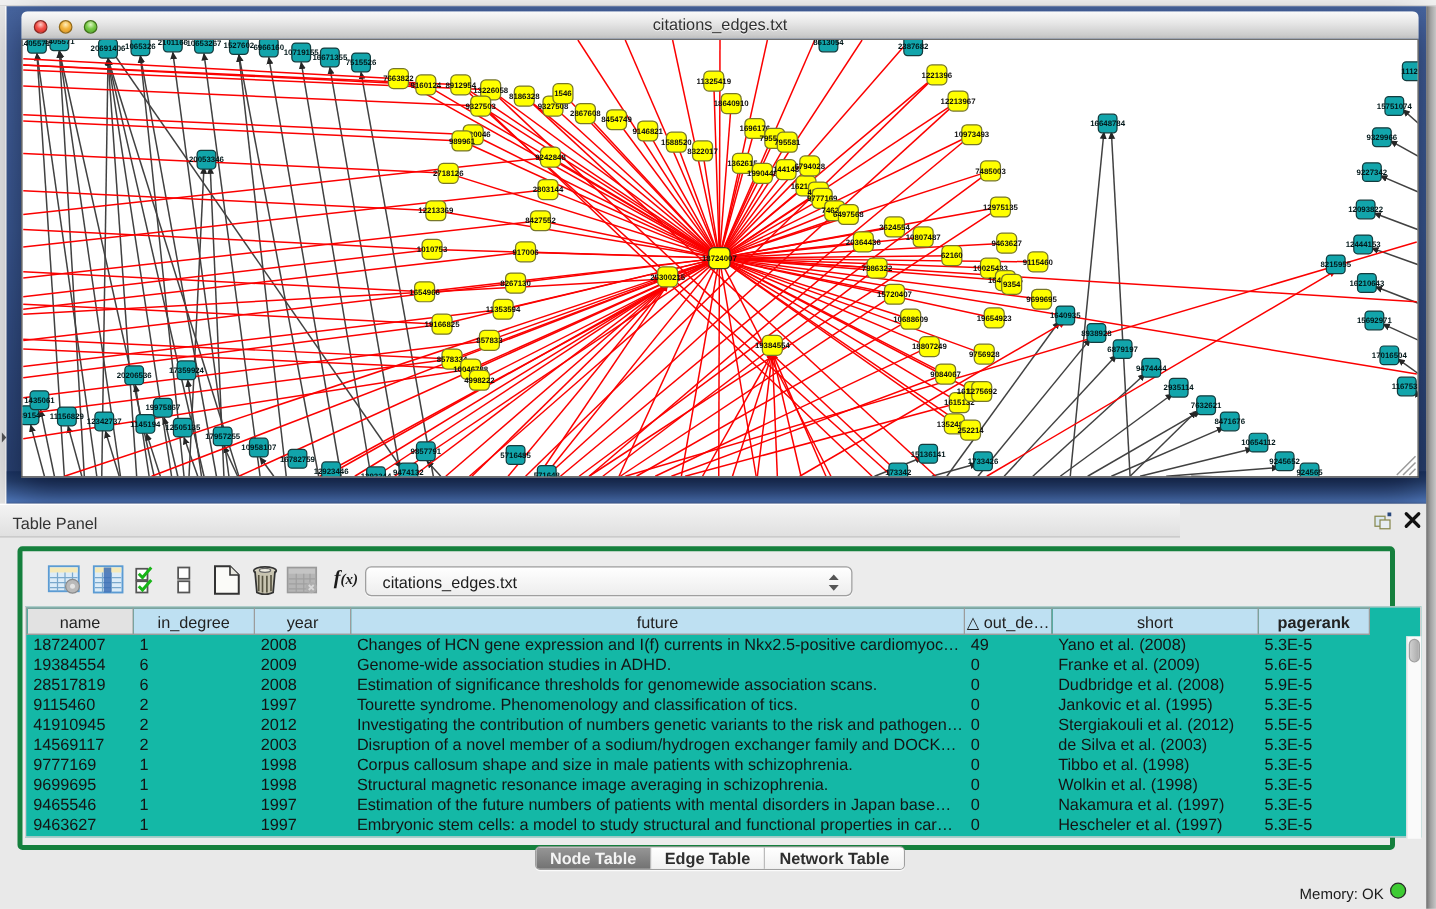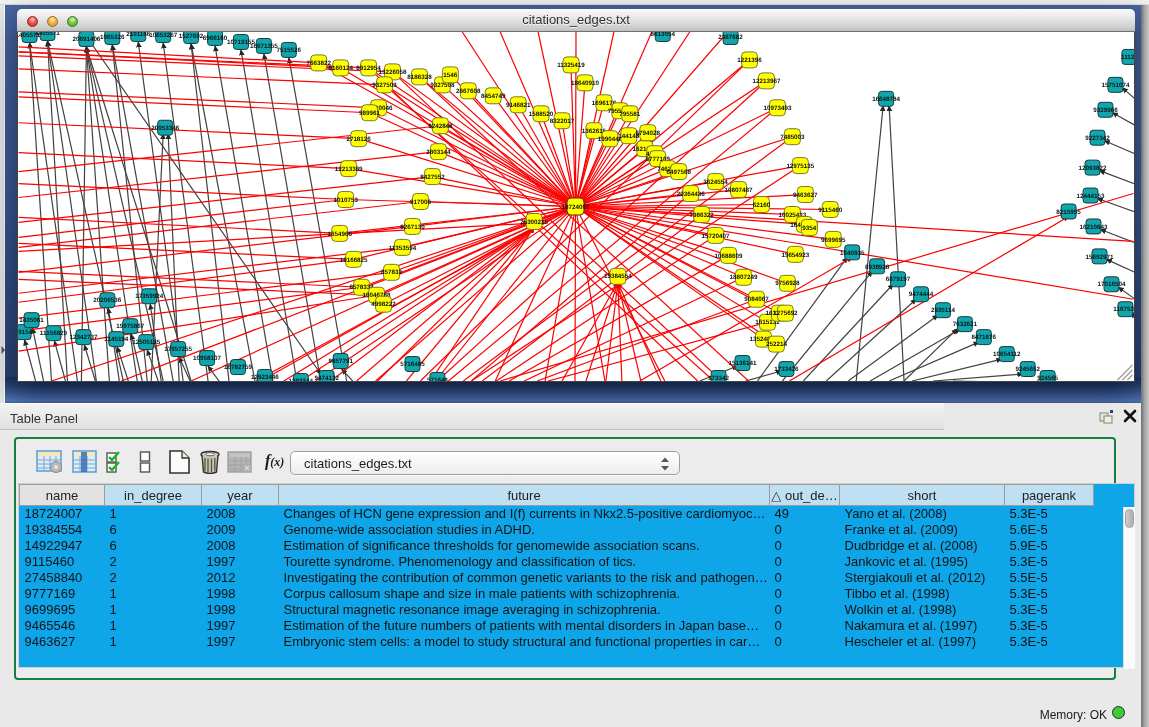--- a/index.html
+++ b/index.html
@@ -12,24 +12,24 @@
 #win{left:17px;top:9px;width:1118px;height:373px;border-radius:5px 5px 0 0;box-shadow:0 12px 30px rgba(0,5,30,.55);}
 #titlebar{left:0;top:0;width:1118px;height:23px;border-radius:5px 5px 0 0;background:linear-gradient(#fafafa 0%,#e8e8e8 40%,#cdcdcd 85%,#bebebe 100%);border-bottom:1px solid #707070;}
 #title{width:100%;text-align:center;font-size:13px;line-height:22px;color:#303030;text-shadow:0 1px 0 rgba(255,255,255,.8);}
 .tl{top:16px;width:11px;height:11px;border-radius:50%;}
 #tlr{left:10px;background:radial-gradient(circle at 50% 30%, #ffc9c4 0%, #f1514a 45%, #d02920 100%);border:1px solid #8c2722;}
 #tly{left:30px;background:radial-gradient(circle at 50% 30%, #ffeebb 0%, #f3b43e 45%, #d78f1e 100%);border:1px solid #936a18;}
 #tlg{left:50px;background:radial-gradient(circle at 50% 30%, #dcf6c0 0%, #78ca48 45%, #4da325 100%);border:1px solid #3f7218;}
 #tpanel{left:0;top:403px;width:1141px;height:324px;background:#e9e9e9;}
 #tptitle{left:0;top:0;width:944px;height:27px;background:linear-gradient(#f3f3f3,#e0e0e0);border-top:1px solid #fff;border-bottom:1px solid #c2c2c2;}
 #tptext{left:10px;top:7px;font-size:13px;color:#333;}
-#innerpanel{left:14px;top:34px;width:1102px;height:243px;background:#ececec;border:2px solid #15803d;border-radius:4px;}
+#innerpanel{left:14px;top:34px;width:1102px;height:243px;background:#ececec;border:4px solid #15803d;border-radius:4px;}
 #combo{left:274px;top:12px;width:390px;height:24px;border:1px solid #9f9f9f;border-radius:5px;background:linear-gradient(#ffffff,#ededed);box-shadow:0 1px 0 rgba(255,255,255,.7);}
 #combotext{left:13px;top:4px;font-size:13px;color:#1c1c1c;}
-#tablewrap{left:2px;top:44px;width:1117px;height:185px;background:#0ea5e9;border:1px solid #cfcfcf;}
+#tablewrap{left:2px;top:44px;width:1117px;height:185px;background:#14b8a6;border:1px solid #cfcfcf;}
 table{border-collapse:collapse;table-layout:fixed;font-size:13px;color:#141414;}
 thead td{background:#bee0f2;border:1px solid #9c9c9c;text-align:center;height:21px;font-size:13px;color:#222;overflow:hidden;white-space:nowrap;}
 thead td:first-child{background:#e2e2e2;}
 tbody td{height:16px;padding:0 0 0 5px;white-space:nowrap;overflow:hidden;font-size:13px;}
 #vsb{left:1104px;top:23px;width:12px;height:162px;background:#fafafa;border-left:1px solid #e0e0e0;}
 #vsbthumb{left:1px;top:2px;width:9px;height:19px;border-radius:5px;background:linear-gradient(to right,#cfcfcf,#ababab);border:1px solid #9f9f9f;}
 #tabs{left:428px;top:274px;height:19px;border:1px solid #9f9f9f;border-radius:4px;overflow:hidden;background:#fff;box-shadow:0 1px 0 rgba(255,255,255,.8);}
 .tab{float:left;height:19px;line-height:18px;font-size:13px;font-weight:bold;color:#2e2e2e;text-align:center;background:linear-gradient(#ffffff,#efefef);}
 .tabsel{background:linear-gradient(#969696,#6e6e6e);color:#f4f4f4;}
 #mem{left:1027px;top:305px;width:80px;text-align:right;font-size:12px;color:#1a1a1a;}
@@ -601,21 +601,21 @@
     <div id="tablewrap" class="abs">
       <table>
           <thead>
             <tr>
               <td style="width:85px;">name</td>
               <td style="width:97px;">in_degree</td>
               <td style="width:77px;">year</td>
               <td style="width:491px;">future</td>
               <td style="width:70px;">△ out_de…</td>
               <td style="width:165px;">short</td>
-              <td style="width:89px;">pagerank</td>
+              <td style="width:89px;font-weight:bold;">pagerank</td>
             </tr>
           </thead>
       <tbody>
             <tr>
               <td style="width:85px;">18724007</td>
               <td style="width:97px;">1</td>
               <td style="width:77px;">2008</td>
               <td style="width:491px;">Changes of HCN gene expression and I(f) currents in Nkx2.5-positive cardiomyoc…</td>
               <td style="width:70px;">49</td>
               <td style="width:165px;">Yano et al. (2008)</td>
@@ -624,45 +624,54 @@
             <tr>
               <td style="width:85px;">19384554</td>
               <td style="width:97px;">6</td>
               <td style="width:77px;">2009</td>
               <td style="width:491px;">Genome-wide association studies in ADHD.</td>
               <td style="width:70px;">0</td>
               <td style="width:165px;margin-left:40px;">Franke et al. (2009)</td>
               <td style="width:89px;">5.6E-5</td>
             </tr>
             <tr>
-              <td style="width:85px;">14922947</td>
+              <td style="width:85px;">28517819</td>
               <td style="width:97px;">6</td>
               <td style="width:77px;">2008</td>
               <td style="width:491px;">Estimation of significance thresholds for genomewide association scans.</td>
               <td style="width:70px;">0</td>
               <td style="width:165px;margin-left:28px;">Dudbridge et al. (2008)</td>
               <td style="width:89px;">5.9E-5</td>
             </tr>
             <tr>
               <td style="width:85px;">9115460</td>
               <td style="width:97px;">2</td>
               <td style="width:77px;">1997</td>
               <td style="width:491px;">Tourette syndrome. Phenomenology and classification of tics.</td>
               <td style="width:70px;">0</td>
               <td style="width:165px;">Jankovic et al. (1995)</td>
               <td style="width:89px;">5.3E-5</td>
             </tr>
             <tr>
-              <td style="width:85px;">27458840</td>
+              <td style="width:85px;">41910945</td>
               <td style="width:97px;">2</td>
               <td style="width:77px;">2012</td>
-              <td style="width:491px;">Investigating the contribution of common genetic variants to the risk and pathogen…</td>
+              <td style="width:491px;">Investigating the contribution of numbers genetic variants to the risk and pathogen…</td>
               <td style="width:70px;">0</td>
               <td style="width:165px;">Stergiakouli et al. (2012)</td>
               <td style="width:89px;">5.5E-5</td>
+            </tr>
+            <tr>
+              <td style="width:85px;">14569117</td>
+              <td style="width:97px;">2</td>
+              <td style="width:77px;">2003</td>
+              <td style="width:491px;">Disruption of a novel member of a sodium/hydrogen exchanger family and DOCK…</td>
+              <td style="width:70px;">0</td>
+              <td style="width:165px;">de Silva et al. (2003)</td>
+              <td style="width:89px;">5.3E-5</td>
             </tr>
             <tr>
               <td style="width:85px;">9777169</td>
               <td style="width:97px;">1</td>
               <td style="width:77px;">1998</td>
               <td style="width:491px;">Corpus callosum shape and size in male patients with schizophrenia.</td>
               <td style="width:70px;">0</td>
               <td style="width:165px;">Tibbo et al. (1998)</td>
               <td style="width:89px;">5.3E-5</td>
             </tr>
@@ -693,16 +702,21 @@
               <td style="width:165px;">Hescheler et al. (1997)</td>
               <td style="width:89px;">5.3E-5</td>
             </tr>
           </tbody>
         </table>
       <div id="vsb" class="abs">
           <div id="vsbthumb" class="abs"></div>
         </div>
     </div>
   </div>
+  <div id="tabs" class="abs">
+      <div class="tab tabsel" style="width:91px;">Node Table</div>
+      <div class="tab" style="width:91px;border-left:1px solid #bbb;">Edge Table</div>
+      <div class="tab" style="width:112px;border-left:1px solid #bbb;">Network Table</div>
+    </div>
   <div id="mem" class="abs">Memory: OK</div>
   <div id="memdot" class="abs"></div>
 </div>
 <div id="rightstrip" class="abs"></div>
 
 </body></html>

